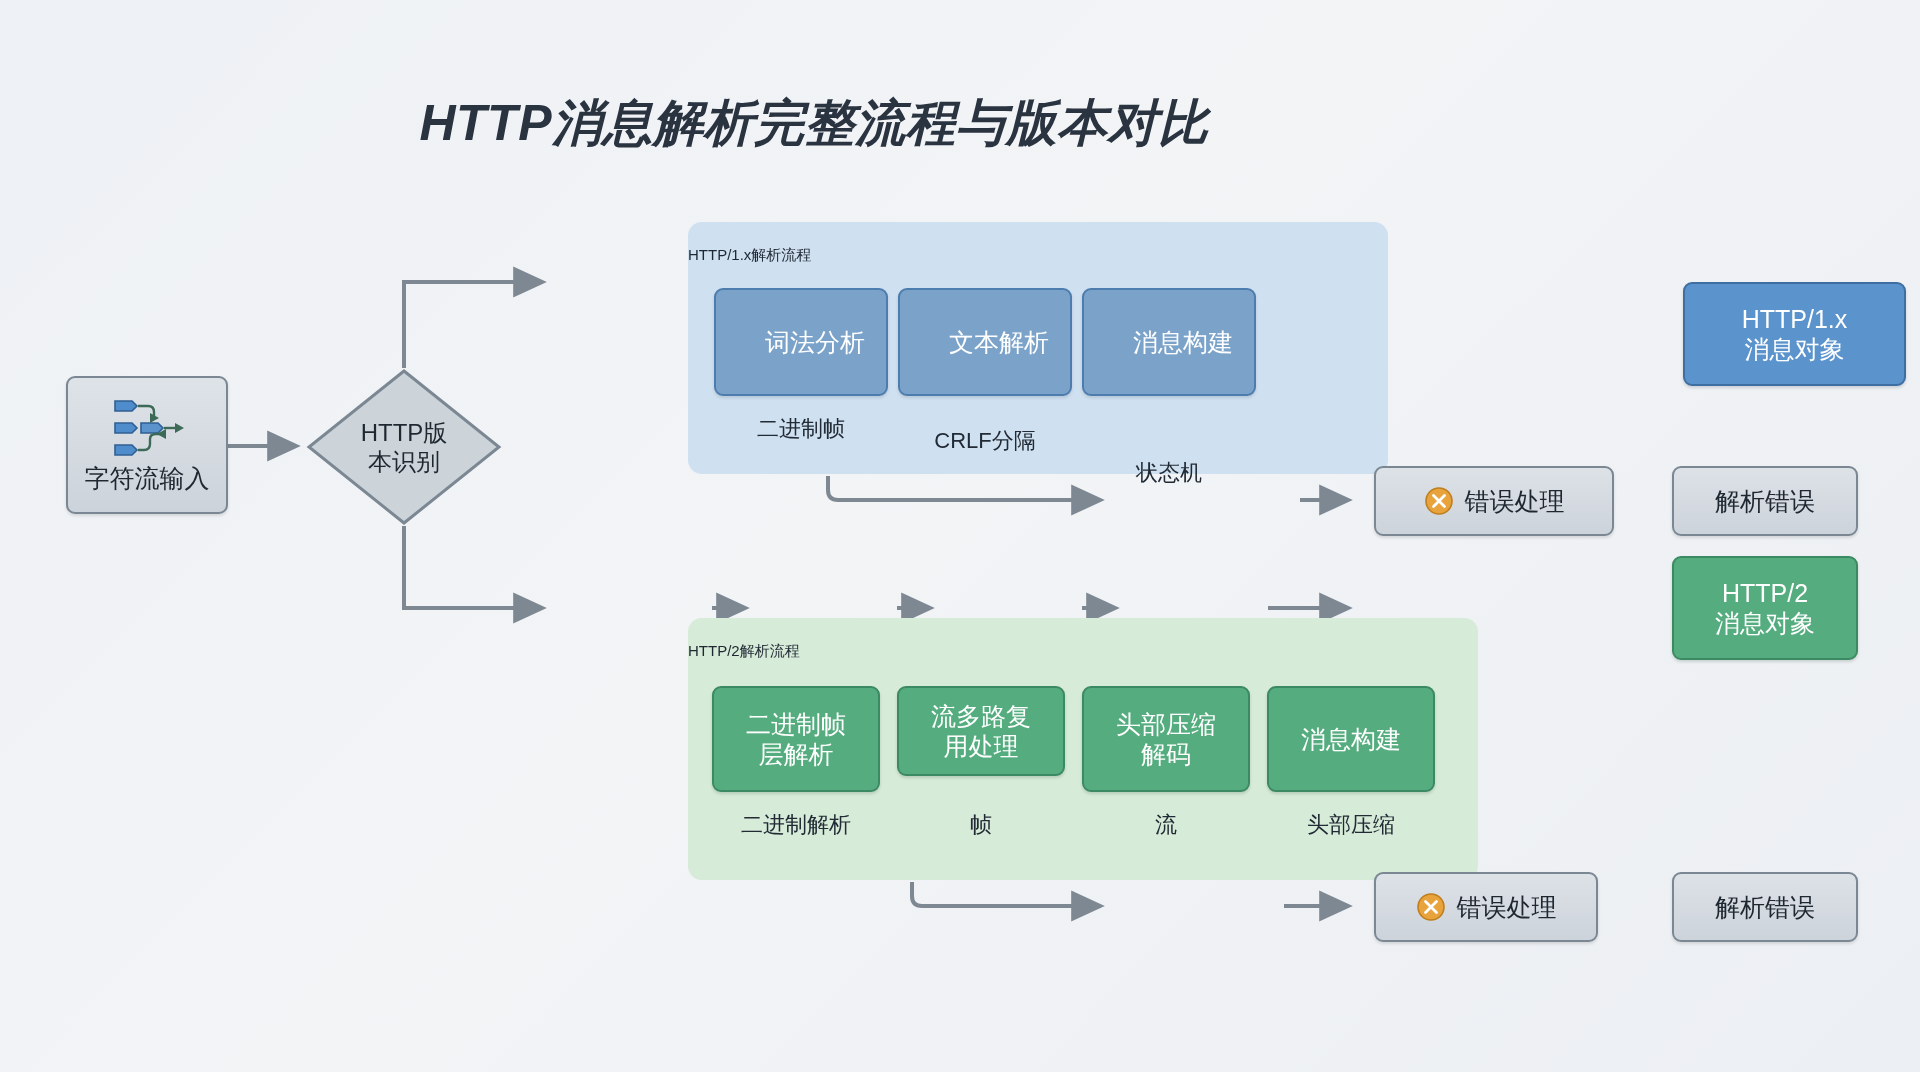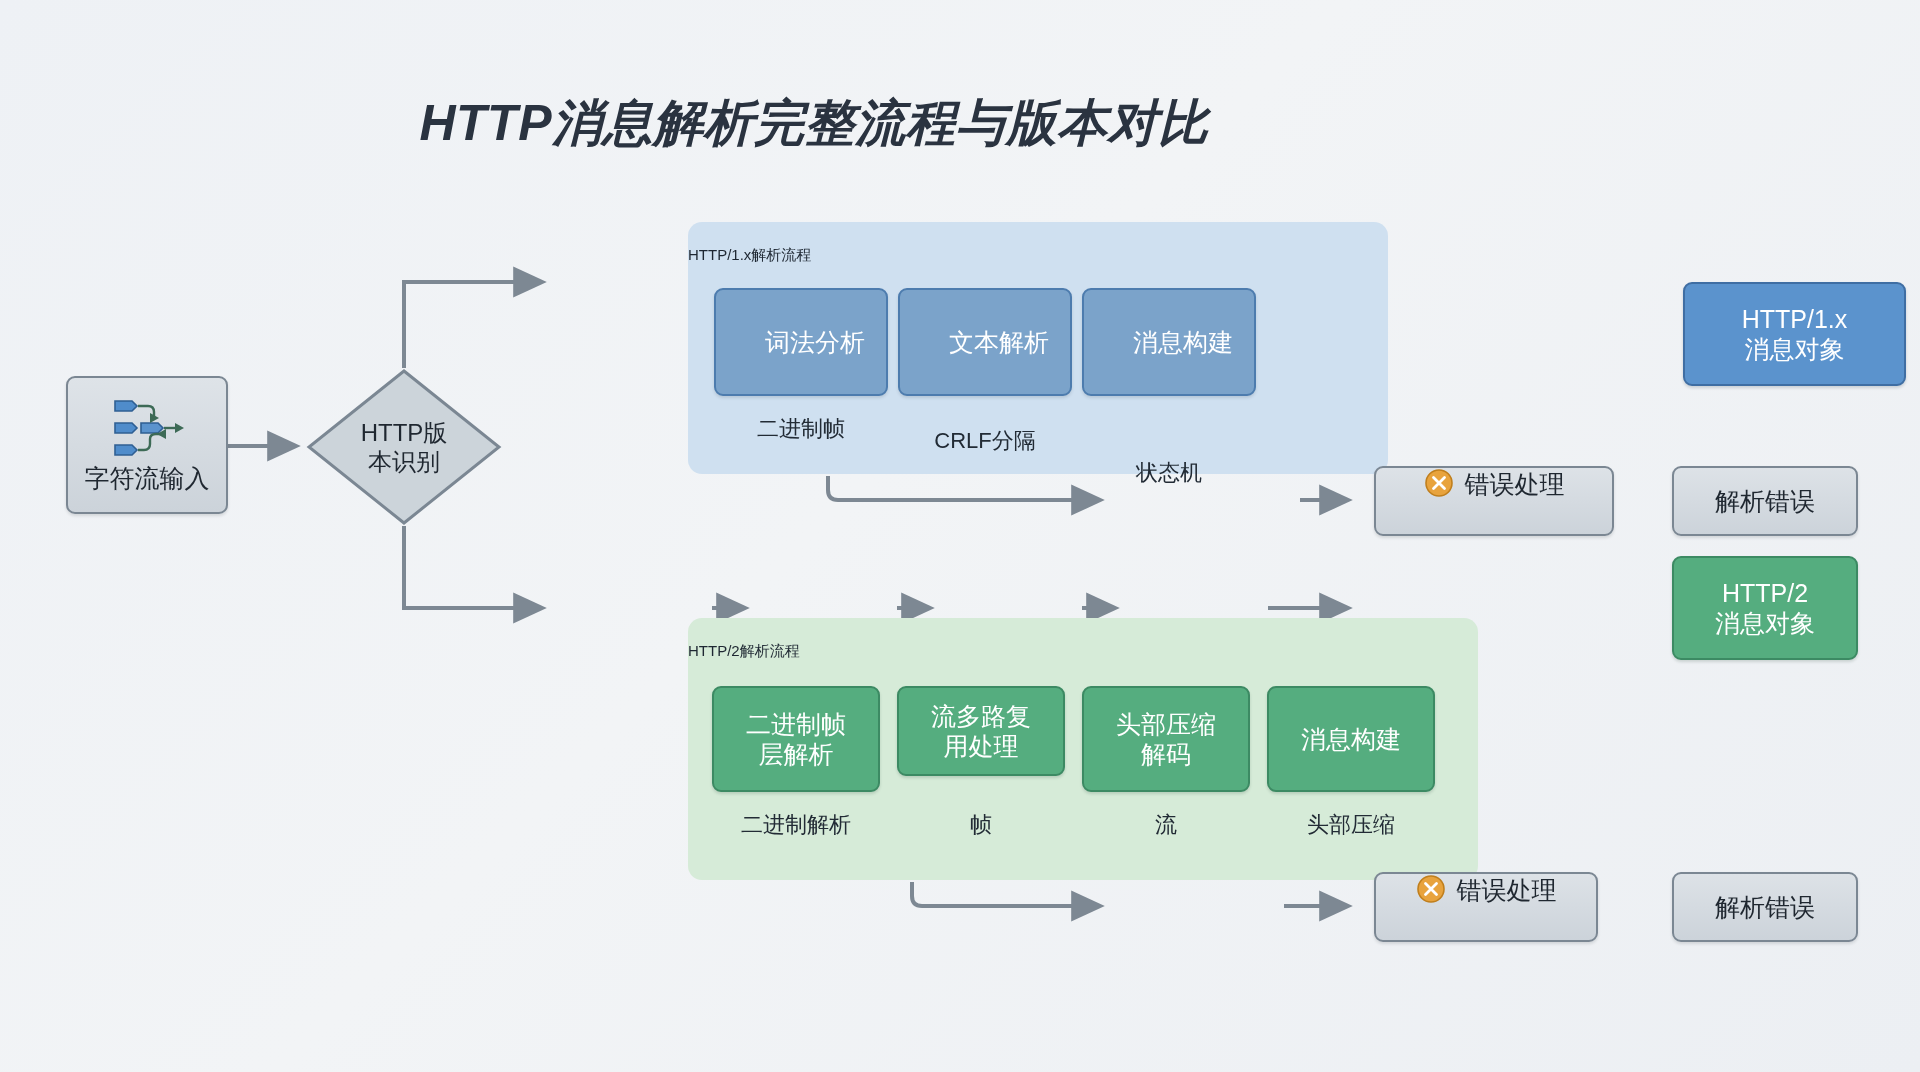--- a/index.html
+++ b/index.html
@@ -164,20 +164,21 @@
     color: #1f2730;
     line-height: 1.22;
     white-space: pre-line;
   }
 
   
   .err-node {
     position: absolute;
     box-sizing: border-box;
     display: flex;
+    align-items: center;
     justify-content: center;
     gap: 11px;
     border-radius: 9px;
     background: linear-gradient(180deg, #dde2e7 0%, #ccd3da 100%);
     border: 2px solid #7b8793;
     color: #1f2730;
     font-size: 25px;
     box-shadow: 0 2px 3px rgba(40,50,60,0.14);
   }
   .err-icon {

